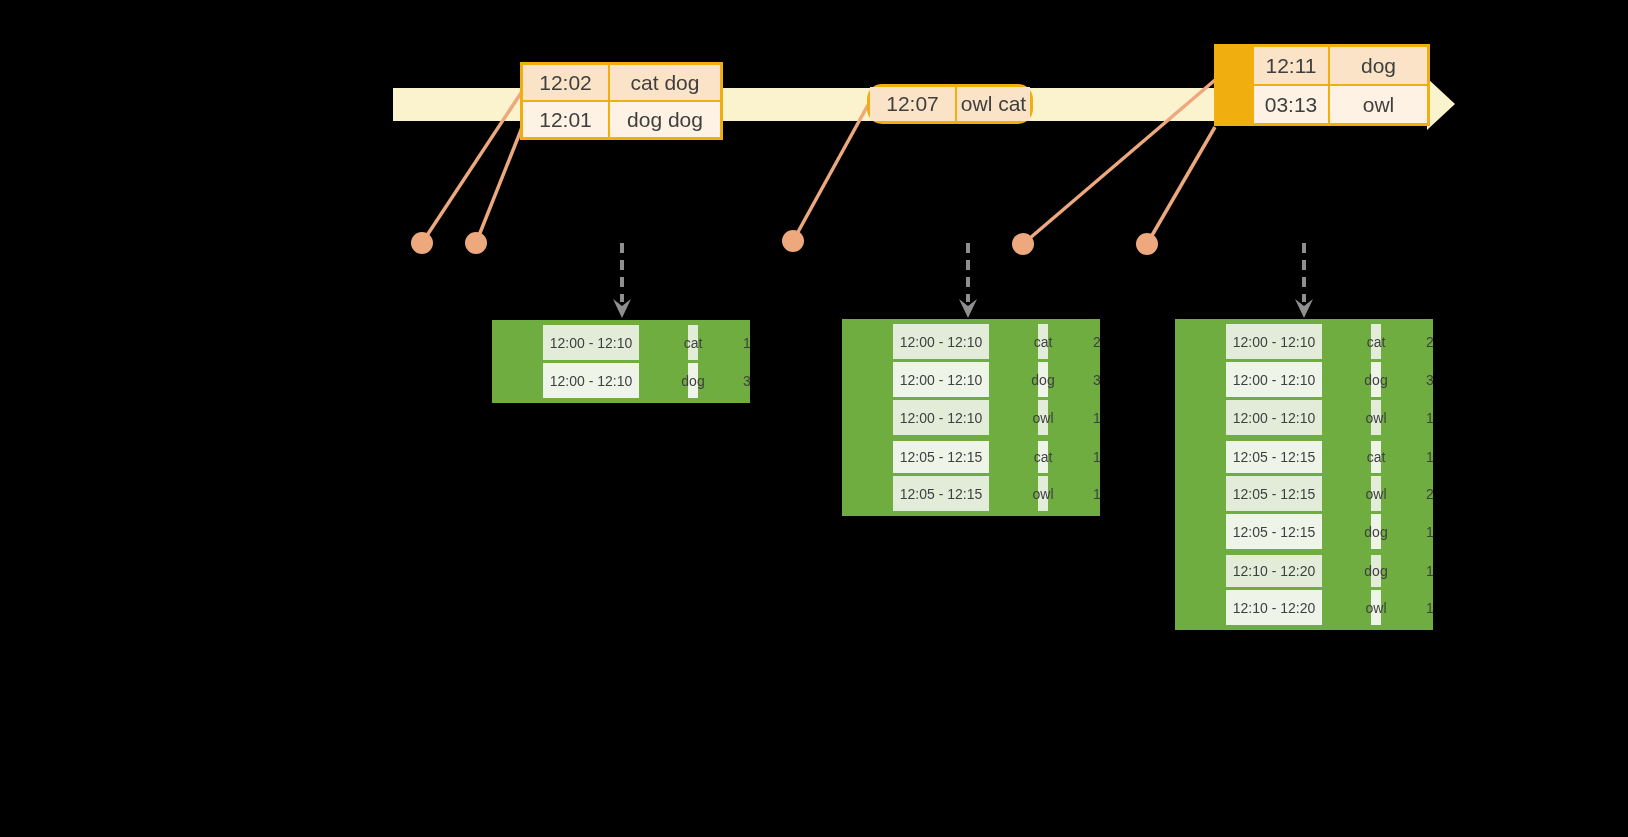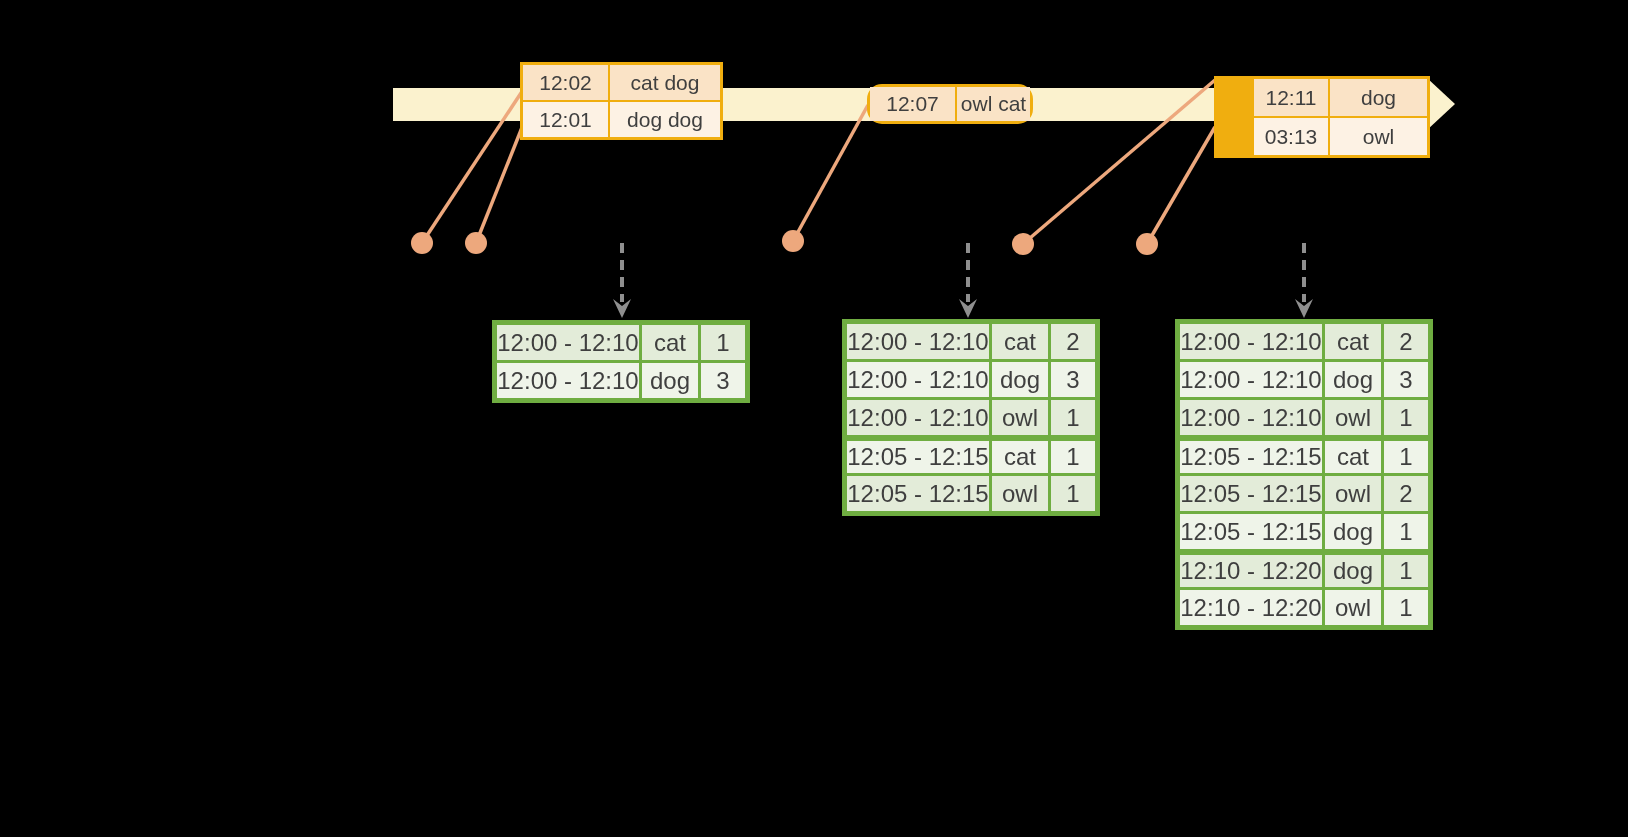--- a/index.html
+++ b/index.html
@@ -20,34 +20,34 @@
   .overlay { position:absolute; left:0; top:0; z-index:2; }
   .connector-line { stroke:var(--connector-salmon); stroke-width:3.5; }
   .event-dot { fill:var(--connector-salmon); }
   .trigger-line { stroke:var(--trigger-gray); stroke-width:4; stroke-dasharray:10 7; }
   .trigger-head { fill:var(--trigger-gray); }
   
   .etable { position:absolute; background:var(--event-border-gold); padding:3px;
             display:grid; gap:2px; z-index:3; }
   #batchA { left:520px; top:62px; grid-template-columns:85px 110px; grid-auto-rows:35px; }
   #batchB { left:867px; top:84px; grid-template-columns:85px 73px;  grid-auto-rows:34px;border-radius:15px; }
-  #batchC { left:1214px; top:76px; grid-template-columns:74px 97px; grid-auto-rows:37px;padding-left:40px; }
+  #batchC { left:1214px; top:44px; grid-template-columns:74px 97px; grid-auto-rows:37px;padding-left:40px; }
   .erow { display:contents; }
   .ecell { display:flex; align-items:center; justify-content:center; font-size:21px; }
   .efd { background:var(--event-fill-dark); }
   .efl { background:var(--event-fill-light); }
   
   .gtable { position:absolute; background:var(--result-border-green); padding:5px;
             display:grid; gap:3px; grid-template-columns:142px 56px 44px;
             grid-auto-rows:35px; z-index:3; }
   #resultL { left:492px; top:320px; }
   #resultM { left:842px; top:319px; }
   #resultR { left:1175px; top:319px; }
   .grow { display:contents; }
-  .gcell { display:flex; align-items:center; justify-content:center; font-size:24px; }
+  .gcell { display:flex; align-items:center; justify-content:center; font-size:14px;margin-left:46px; }
   .gfd { background:var(--result-fill-dark); }
   .gfl { background:var(--result-fill-light); }
   .gsep { margin-top:3px; }
 </style>
 </head>
 <body>
 
 <div class="canvas">
 
   <div class="band"></div>

